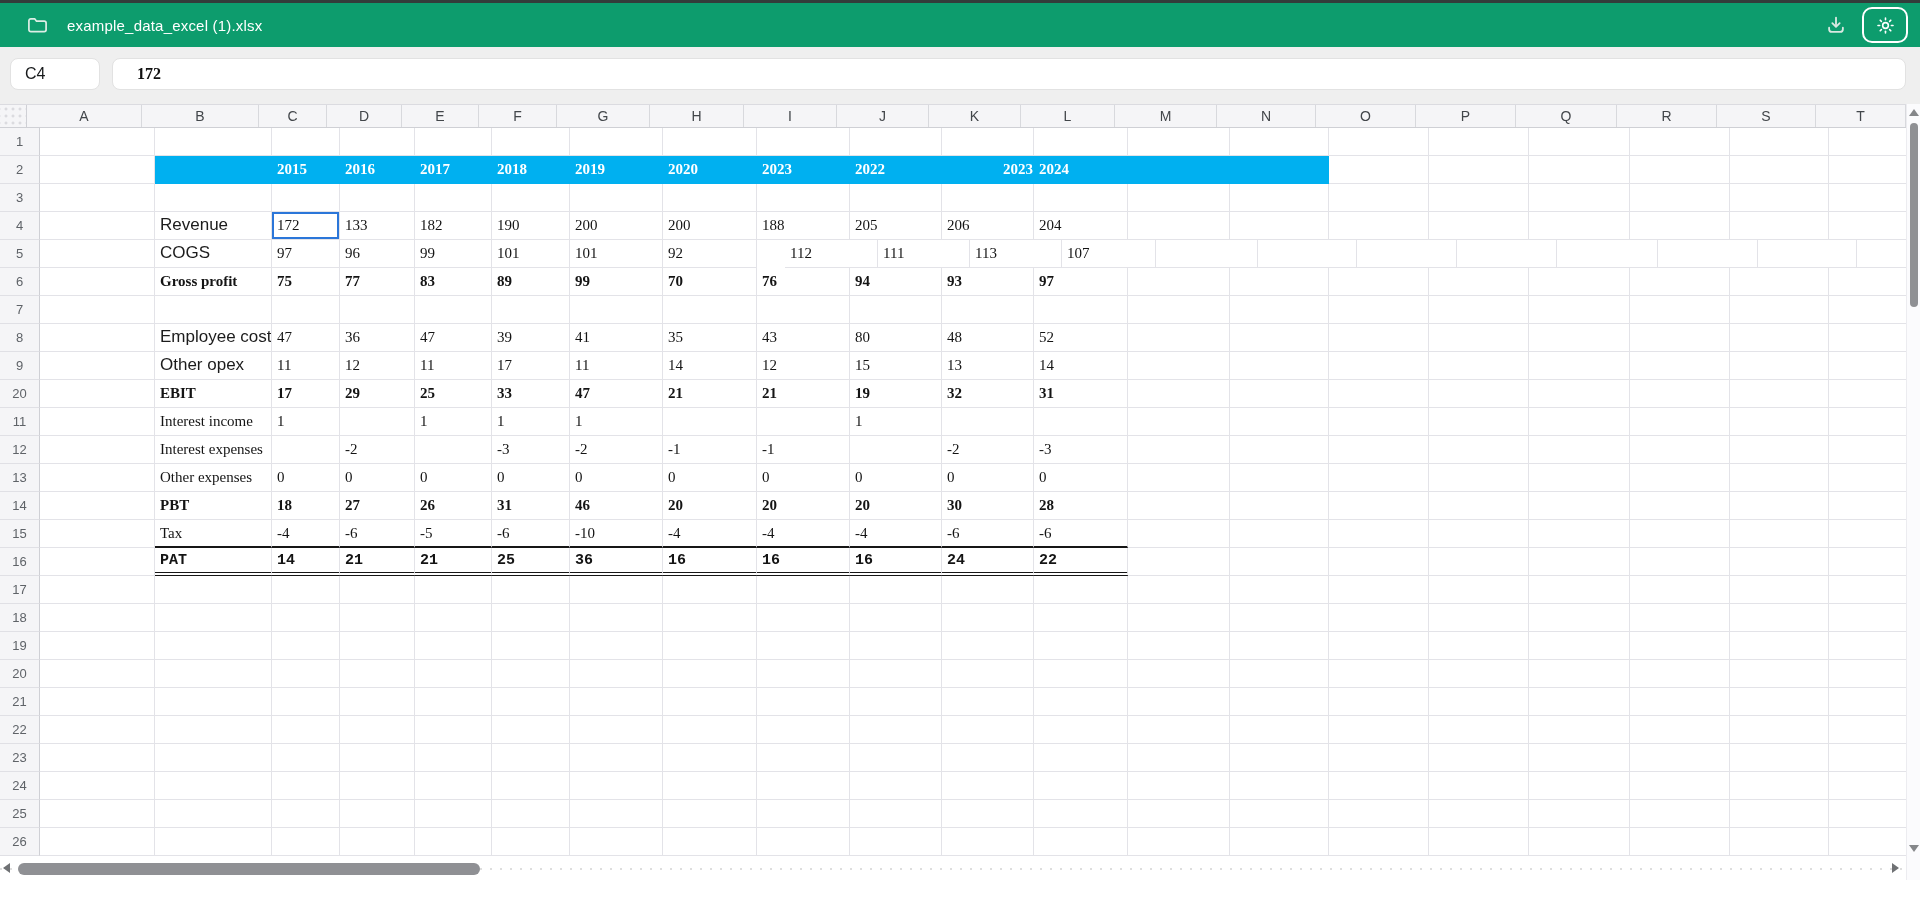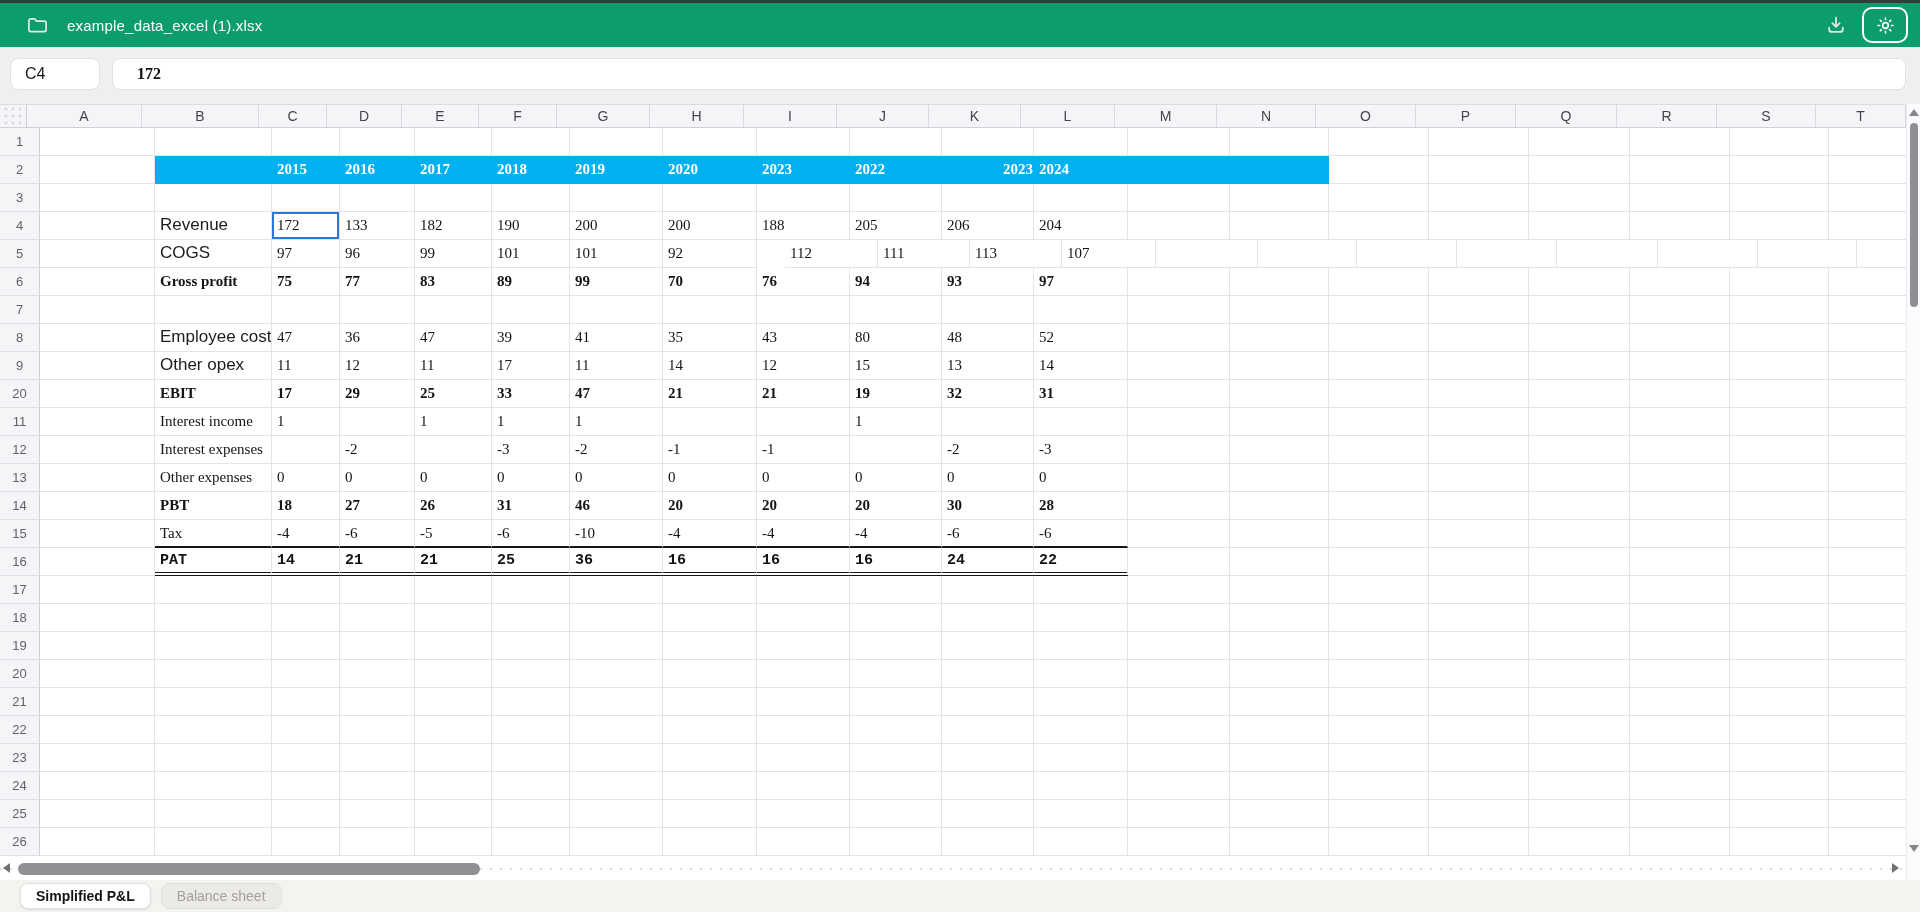--- a/index.html
+++ b/index.html
@@ -749,17 +749,13 @@
     <div class="vthumb"></div>
     <div class="tri tri-down"></div>
   </div>
 
   <div class="hscroll">
     <div class="tri tri-left"></div>
     <div class="hthumb"></div>
     <div class="tri tri-right"></div>
   </div>
 
-  <div class="sheetbar">
-    <div class="sheettab active">Simplified P&amp;L</div>
-    <div class="sheettab inactive">Balance sheet</div>
-  </div>
 </div>
 
 </body></html>

